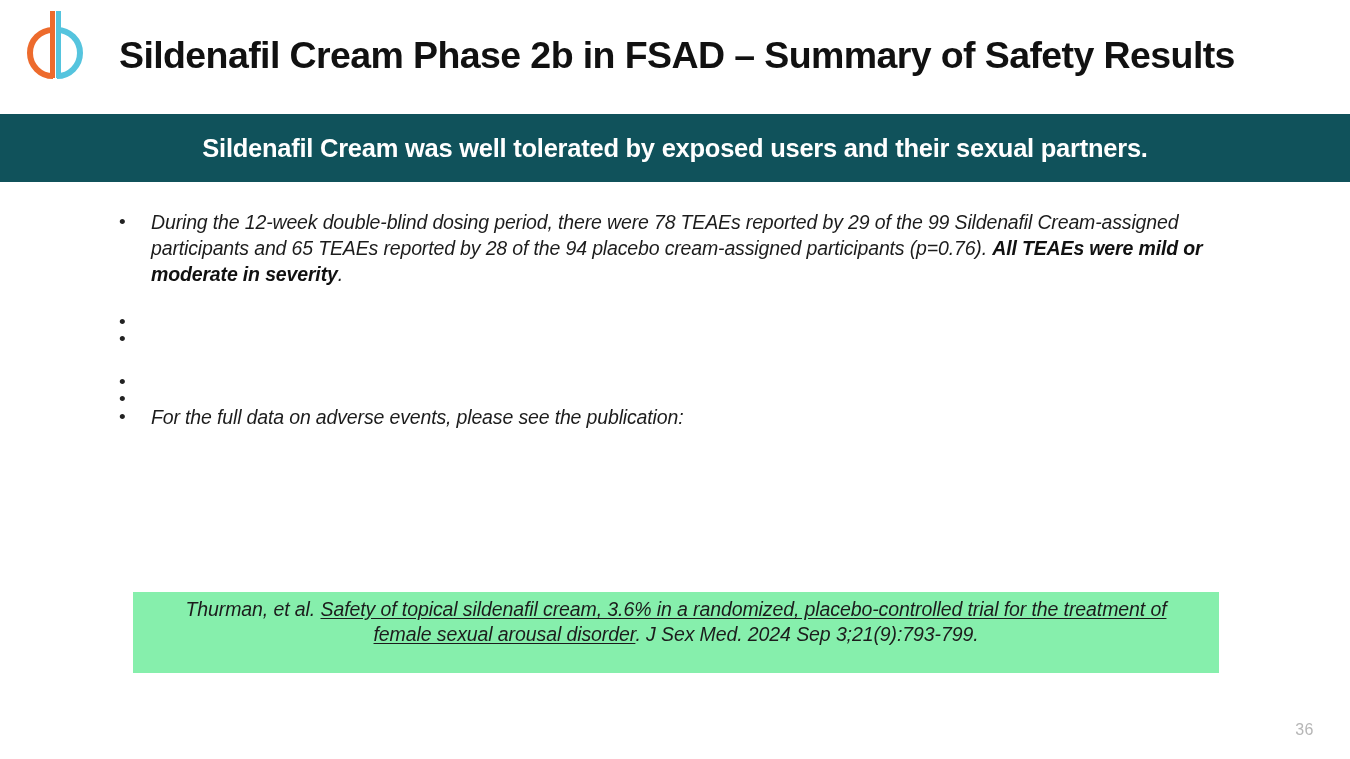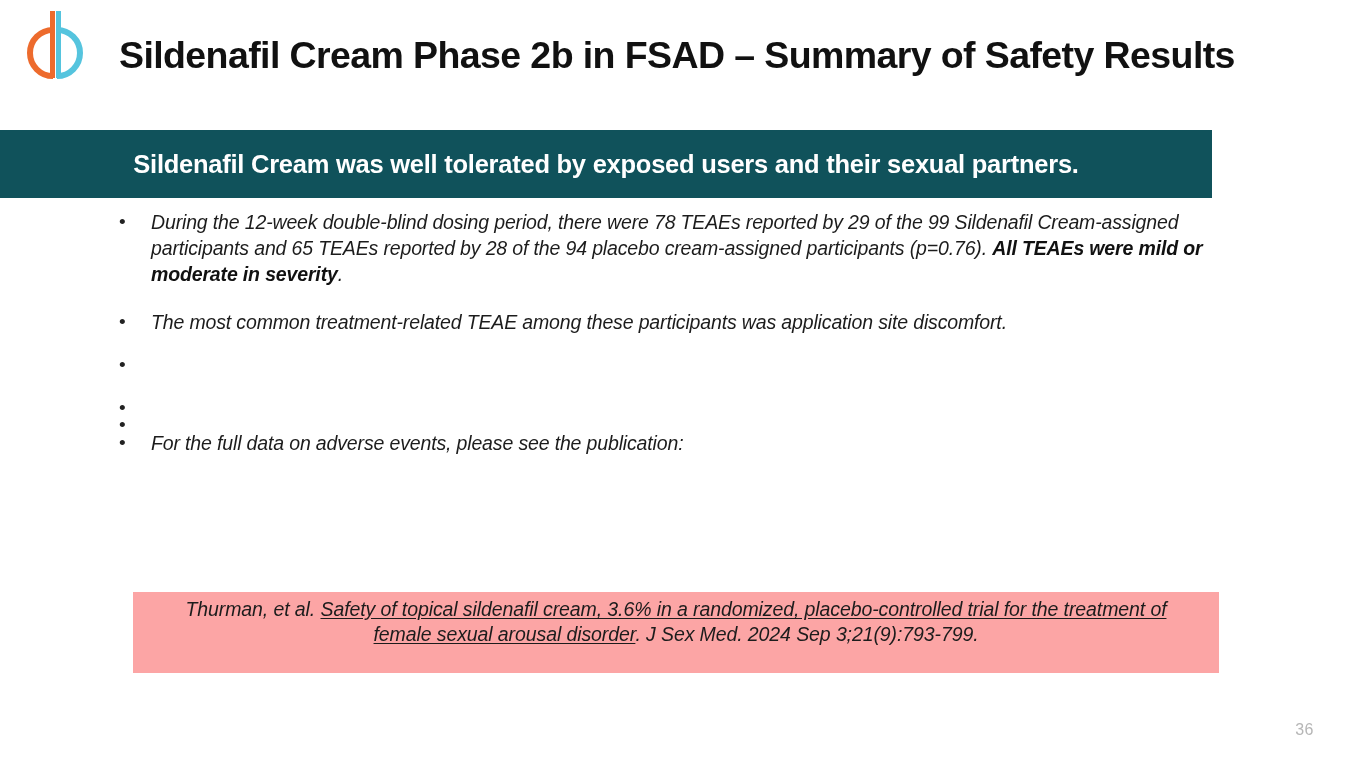--- a/index.html
+++ b/index.html
@@ -43,22 +43,22 @@
     font-weight: 600;
     letter-spacing: -0.6px;
     color: #111111;
     white-space: nowrap;
   }
 
   
   .banner {
     position: absolute;
     left: 0;
-    top: 130px;
-    width: 1212px;
+    top: 114px;
+    width: 1350px;
     height: 68px;
     background: #10525b;
     display: flex;
     align-items: center;
     justify-content: center;
   }
   .banner-text {
     color: #ffffff;
     font-size: 25.5px;
     font-weight: 600;
@@ -111,21 +111,21 @@
   .b5 { margin-top: 17px; }
   .b6 { margin-top: 18px; }
 
   
   .citation-box {
     position: absolute;
     left: 133px;
     top: 592px;
     width: 1086px;
     height: 81px;
-    background: #fca5a5;
+    background: #86efac;
     display: flex;
     align-items: flex-start;
     justify-content: center;
   }
   .citation-text {
     margin-top: 5px;
     width: 1040px;
     text-align: center;
     font-style: italic;
     font-size: 19.5px;
@@ -172,21 +172,20 @@
     <div class="banner-text">Sildenafil Cream was well tolerated by exposed users and their sexual partners.</div>
   </div>
 
   <div class="body">
     <div class="bullet b1">
       <span class="bullet-marker">•</span>
       <span class="bullet-text"><span>During the 12-week double-blind dosing period, there were 78 TEAEs reported by 29 of the 99 Sildenafil Cream-assigned participants and 65 TEAEs reported by 28 of the 94 placebo cream-assigned participants (p=0.76).  </span><b>All TEAEs were mild or moderate in severity</b><span>.</span></span>
     </div>
     <div class="bullet b2">
       <span class="bullet-marker">•</span>
-      <span class="bullet-text"><span>The most common treatment-related TEAE among these participants was application site discomfort.</span></span>
     </div>
     <div class="bullet b3">
       <span class="bullet-marker">•</span>
     </div>
     <div class="bullet b4">
       <span class="bullet-marker">•</span>
     </div>
     <div class="bullet b5">
       <span class="bullet-marker">•</span>
     </div>

